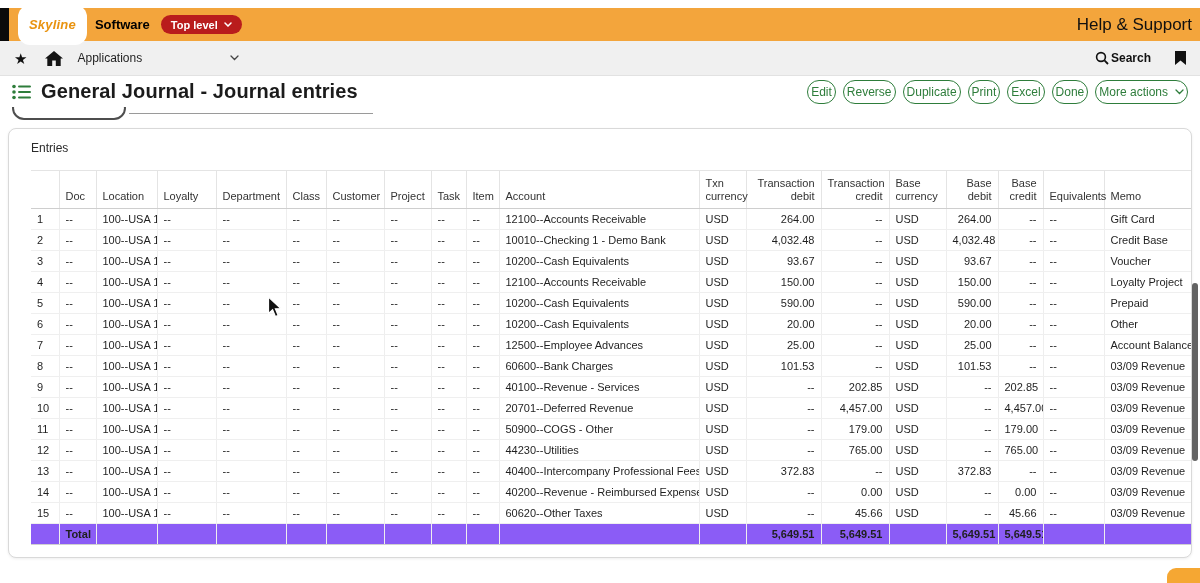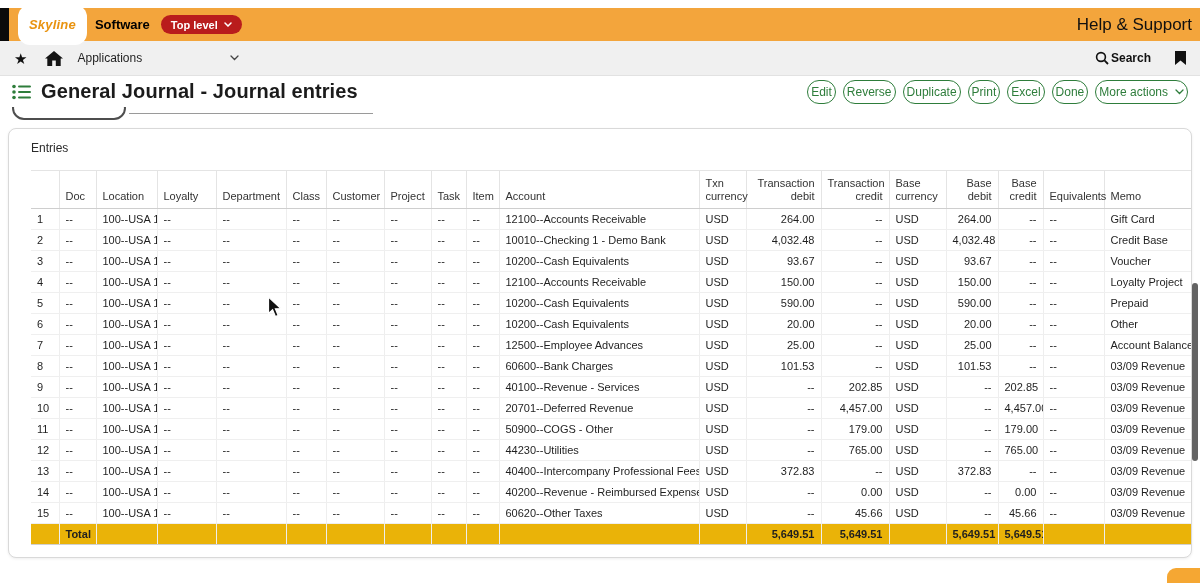--- a/index.html
+++ b/index.html
@@ -41,21 +41,21 @@
   .cutoff-line { position:absolute; left:129px; top:113px; width:244px; height:1px; background:#9a9a9a; z-index:1; }
 
   
   .card { position:relative; z-index:2; margin:21px 8px 0; height:430px; background:#fff; border:1px solid #D9D9D9; border-radius:8px; box-shadow:0 1px 3px rgba(0,0,0,.07); overflow:hidden; }
   .section-title { margin:12px 0 14px 22px; font-size:12px; color:#2b2b2b; height:15px; }
   table.grid { border-collapse:collapse; table-layout:fixed; width:1162px; margin-left:22px; font-size:11px; color:#1f1f1f; }
   .grid th { font-weight:400; color:#333; text-align:left; vertical-align:bottom; padding:6px 6px 5px; white-space:pre-line; line-height:13px; border-bottom:1px solid #CECECE; border-top:1px solid #E4E4E4; border-right:1px solid #E4E4E4;margin-top:40px; }
   .grid td { padding:1px 6px; line-height:18px; border-bottom:1px solid #EFEFEF; border-right:1px solid #EEEEEE; white-space:nowrap; overflow:hidden; }
   .grid th:last-child, .grid td:last-child { border-right:none; }
   .grid .num { text-align:right; }
-  .grid tfoot td { background:#eab308; font-weight:700; border-top:1px solid #D0D0D0; border-bottom:1px solid #D0D0D0; }
+  .grid tfoot td { background:#8b5cf6; font-weight:700; border-top:1px solid #D0D0D0; border-bottom:1px solid #D0D0D0; }
   col.col-n{width:28px} col.col-doc{width:37px} col.col-location{width:61px} col.col-employee{width:59px}
   col.col-department{width:70px} col.col-class{width:40px} col.col-customer{width:58px} col.col-project{width:47px}
   col.col-task{width:35px} col.col-item{width:33px} col.col-account{width:200px} col.col-txn_currency{width:47px}
   col.col-txn_debit{width:75px} col.col-txn_credit{width:68px} col.col-base_currency{width:57px} col.col-base_debit{width:52px}
   col.col-base_credit{width:45px} col.col-allocation{width:61px} col.col-memo{width:89px}
 
   
   .scroll-thumb { position:absolute; right:2px; top:283px; width:6px; height:178px; background:#636363; border-radius:3px; z-index:5; cursor:pointer; }
   .fab { position:absolute; right:0; bottom:0; width:33px; height:15px; background:#F5A733; border-radius:9px 0 0 0; z-index:5; cursor:pointer; }
   .cursor { position:absolute; left:267px; top:296px; z-index:9; pointer-events:none; }

